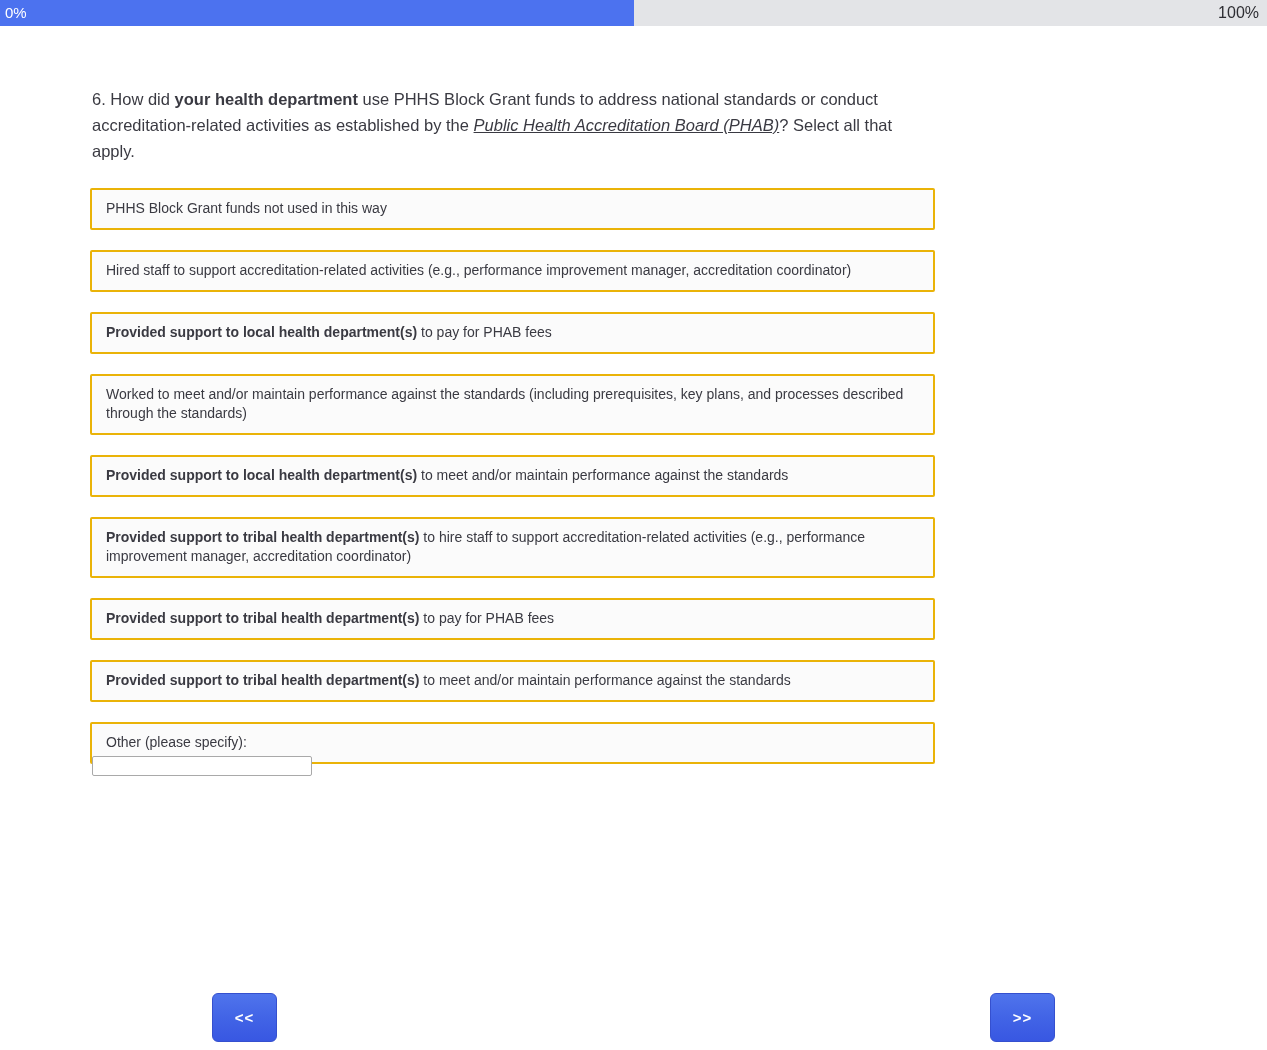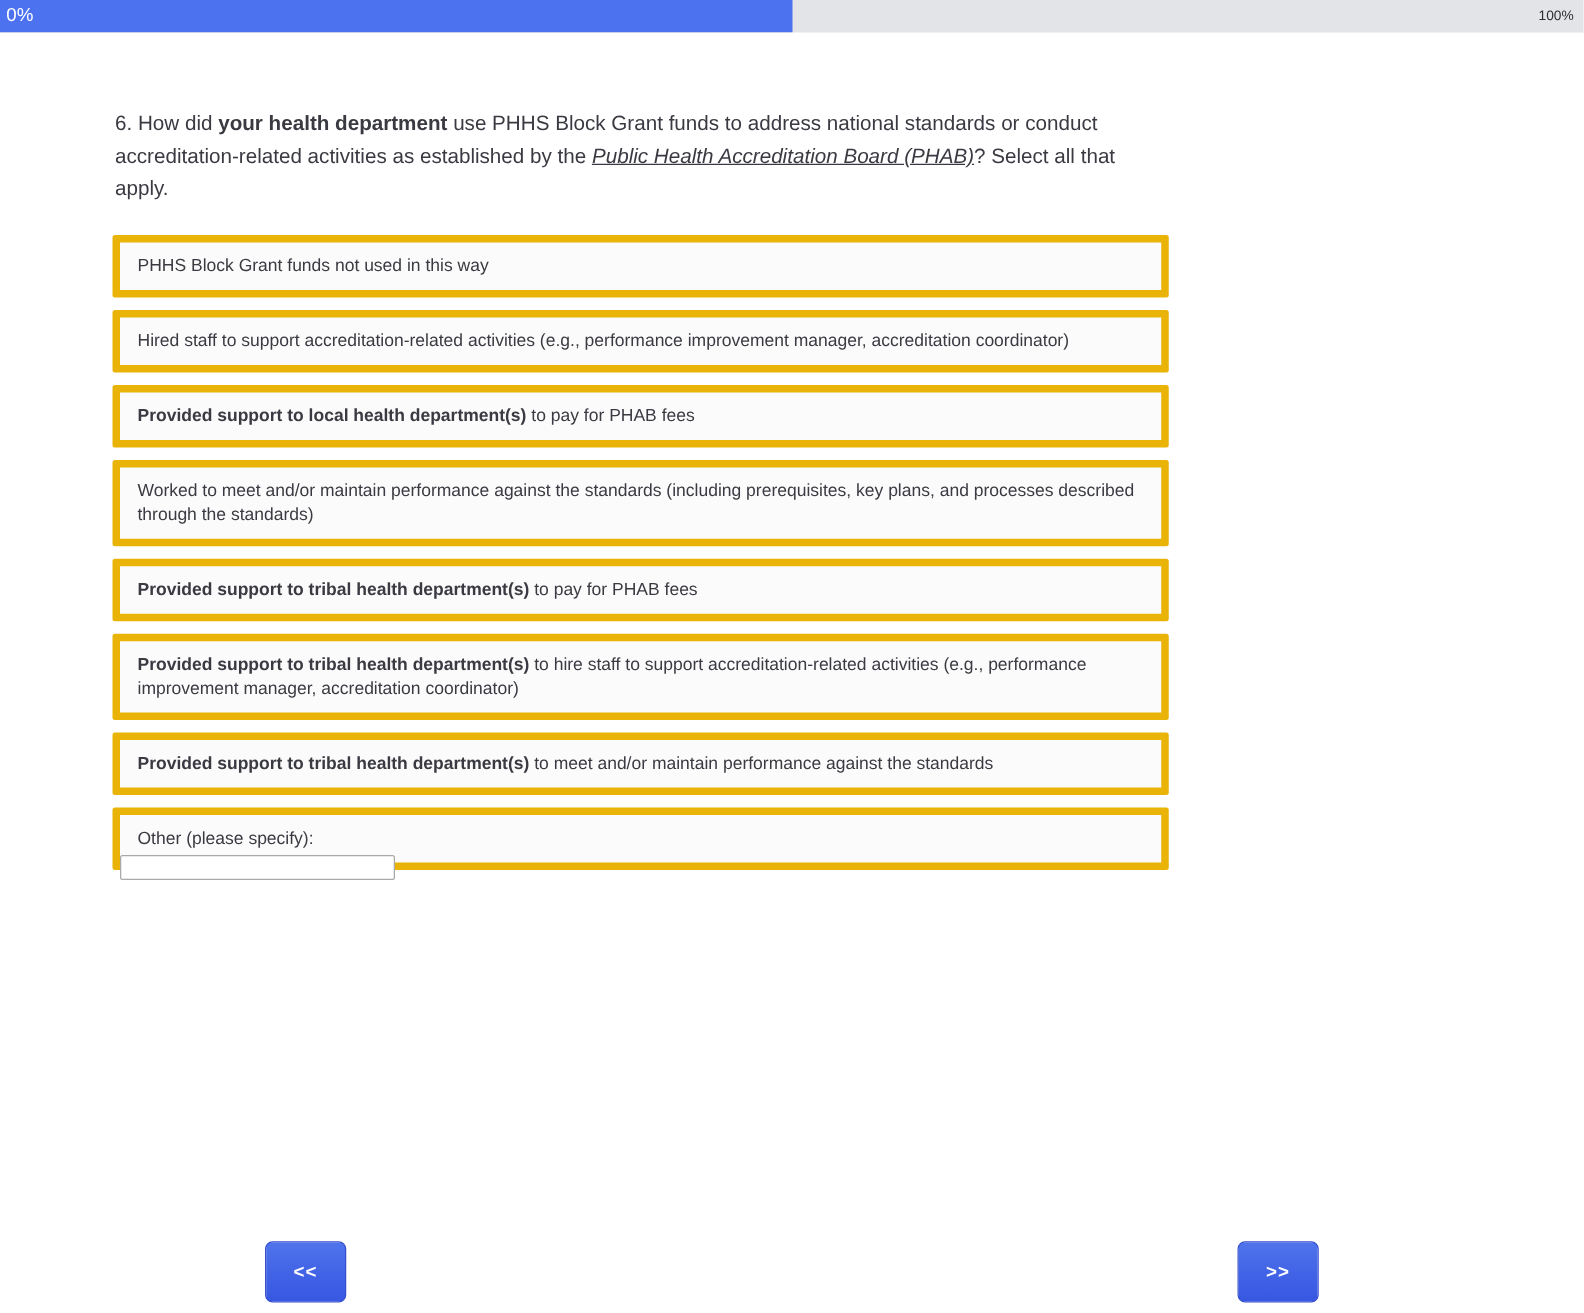--- a/index.html
+++ b/index.html
@@ -43,21 +43,21 @@
     font-size: 15px;
     color: #ffffff;
     z-index: 3;
   }
   .progress-label-right {
     position: absolute;
     top: 0;
     right: 8px;
     height: 26px;
     line-height: 26px;
-    font-size: 11px;
+    font-size: 16px;
     color: #2e2e33;
     z-index: 3;
   }
 
   
   .page {
     position: absolute;
     top: 26px;
     left: 0;
     width: 1025px;
@@ -82,31 +82,32 @@
     text-decoration: underline;
     color: #3a3a42;
   }
 
   
   .options {
     display: block;
   }
   .option {
     background: #fbfbfb;
-    border: 6px solid #eab308;
+    border: 2px solid #eab308;
     border-radius: 2px;
     padding: 9px 14px 10px 14px;
     margin-bottom: 10px;
     font-size: 14px;
     line-height: 19px;
     color: #3a3a42;
     min-height: 20px;
     box-sizing: border-box;
     cursor: pointer;
     position: relative;
+    margin-top: 20px;
   }
   .option b { font-weight: bold; }
 
   .option-other {
   }
   .other-input {
     position: absolute;
     left: 0px;
     bottom: -14px;
     width: 220px;
@@ -170,22 +171,23 @@
 
     <p class="question">
       <span>6.</span><span> How did </span><b>your health department</b><span> use PHHS Block Grant funds to address national standards or conduct accreditation-related activities as established by the </span><span class="phab-link">Public Health Accreditation Board (PHAB)</span><span>? Select all that apply.</span>
     </p>
 
     <div class="options" id="options-list">
         <div class="option"><span>PHHS Block Grant funds not used in this way</span></div>
         <div class="option"><span>Hired staff to support accreditation-related activities (e.g., performance improvement manager, accreditation coordinator)</span></div>
         <div class="option"><b>Provided support to local health department(s)</b><span> to pay for PHAB fees</span></div>
         <div class="option"><span>Worked to meet and/or maintain performance against the standards (including prerequisites, key plans, and processes described through the standards)</span></div>
+        <div class="option"><b>Provided support to local health department(s)</b><span> to meet and/or maintain performance against the standards</span></div>
+        <div class="option"><b>Provided support to tribal health department(s)</b><span> to hire staff to support accreditation-related activities (e.g., performance improvement manager, accreditation coordinator)</span></div>
         <div class="option"><b>Provided support to tribal health department(s)</b><span> to pay for PHAB fees</span></div>
-        <div class="option"><b>Provided support to tribal health department(s)</b><span> to hire staff to support accreditation-related activities (e.g., performance improvement manager, accreditation coordinator)</span></div>
         <div class="option"><b>Provided support to tribal health department(s)</b><span> to meet and/or maintain performance against the standards</span></div>
         <div class="option option-other"><span>Other (please specify):</span><input type="text" class="other-input" style=""></div>
       </div>
 
   </div>
 
   <div class="nav-row">
     <div class="nav-inner">
       <button class="nav-btn nav-prev">&lt;&lt;</button>
       <button class="nav-btn nav-next">&gt;&gt;</button>

